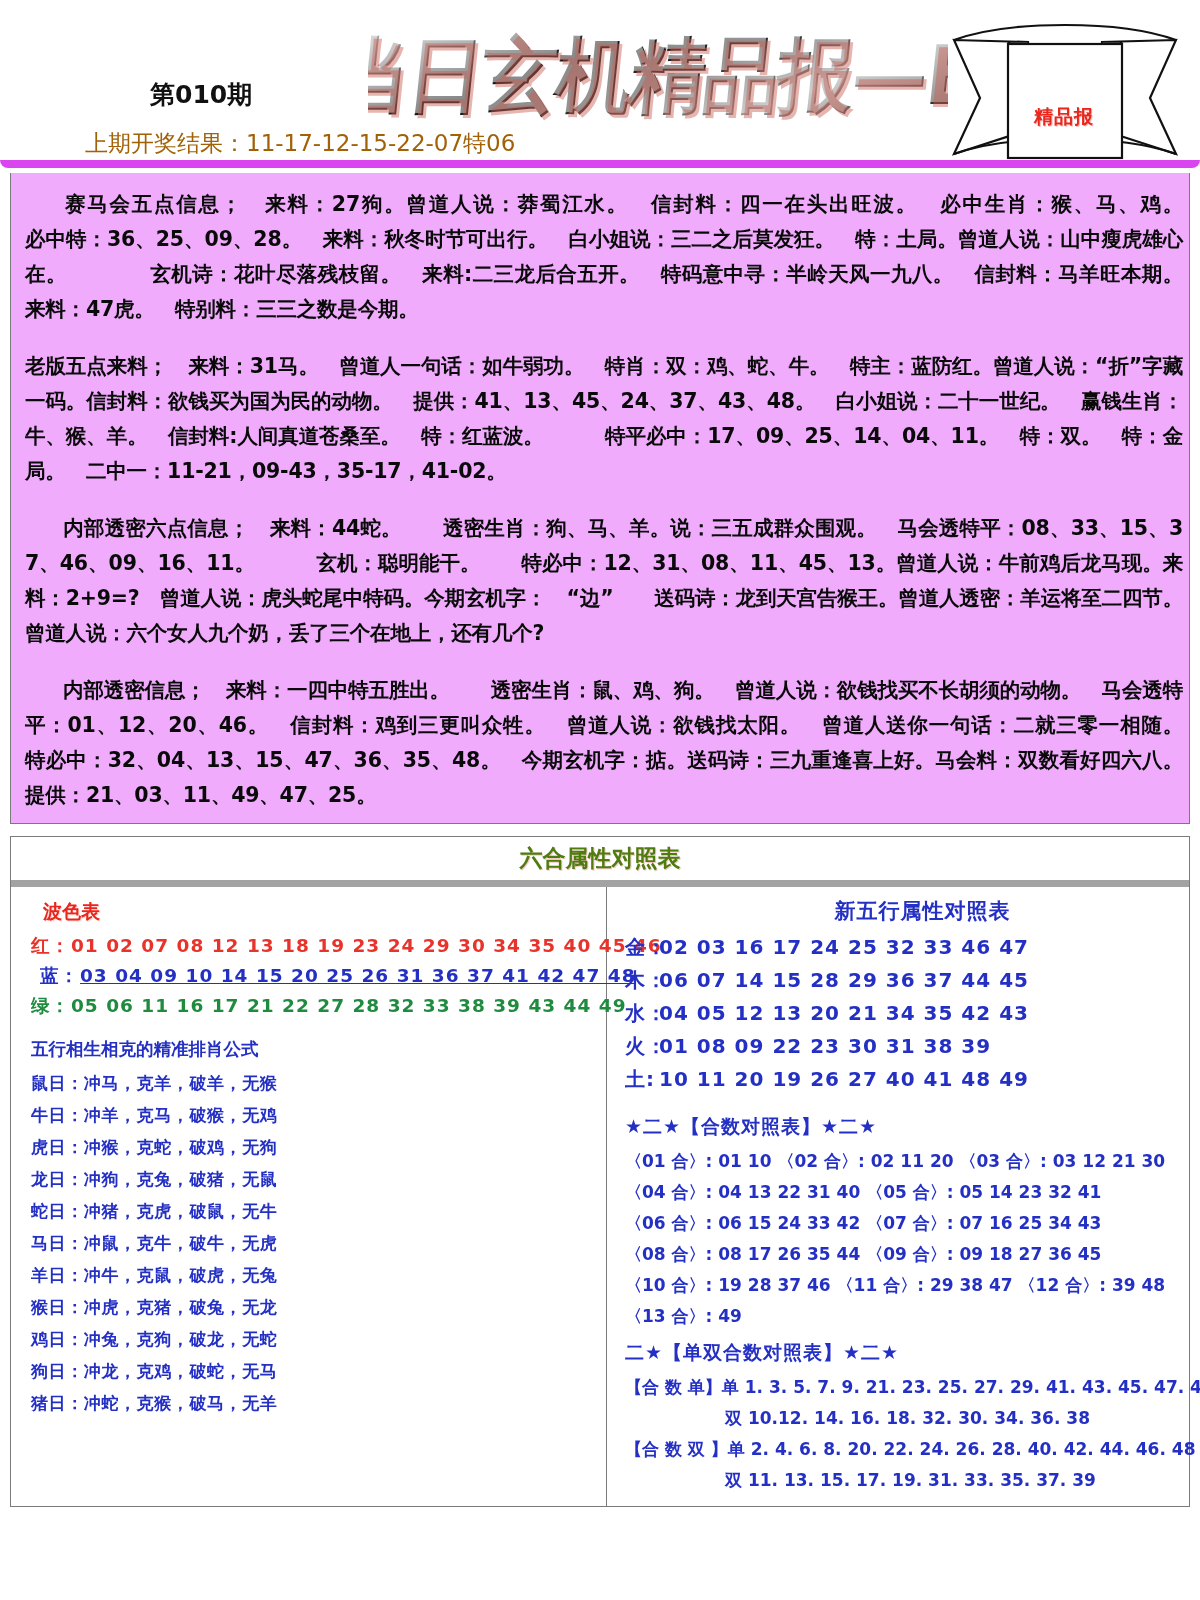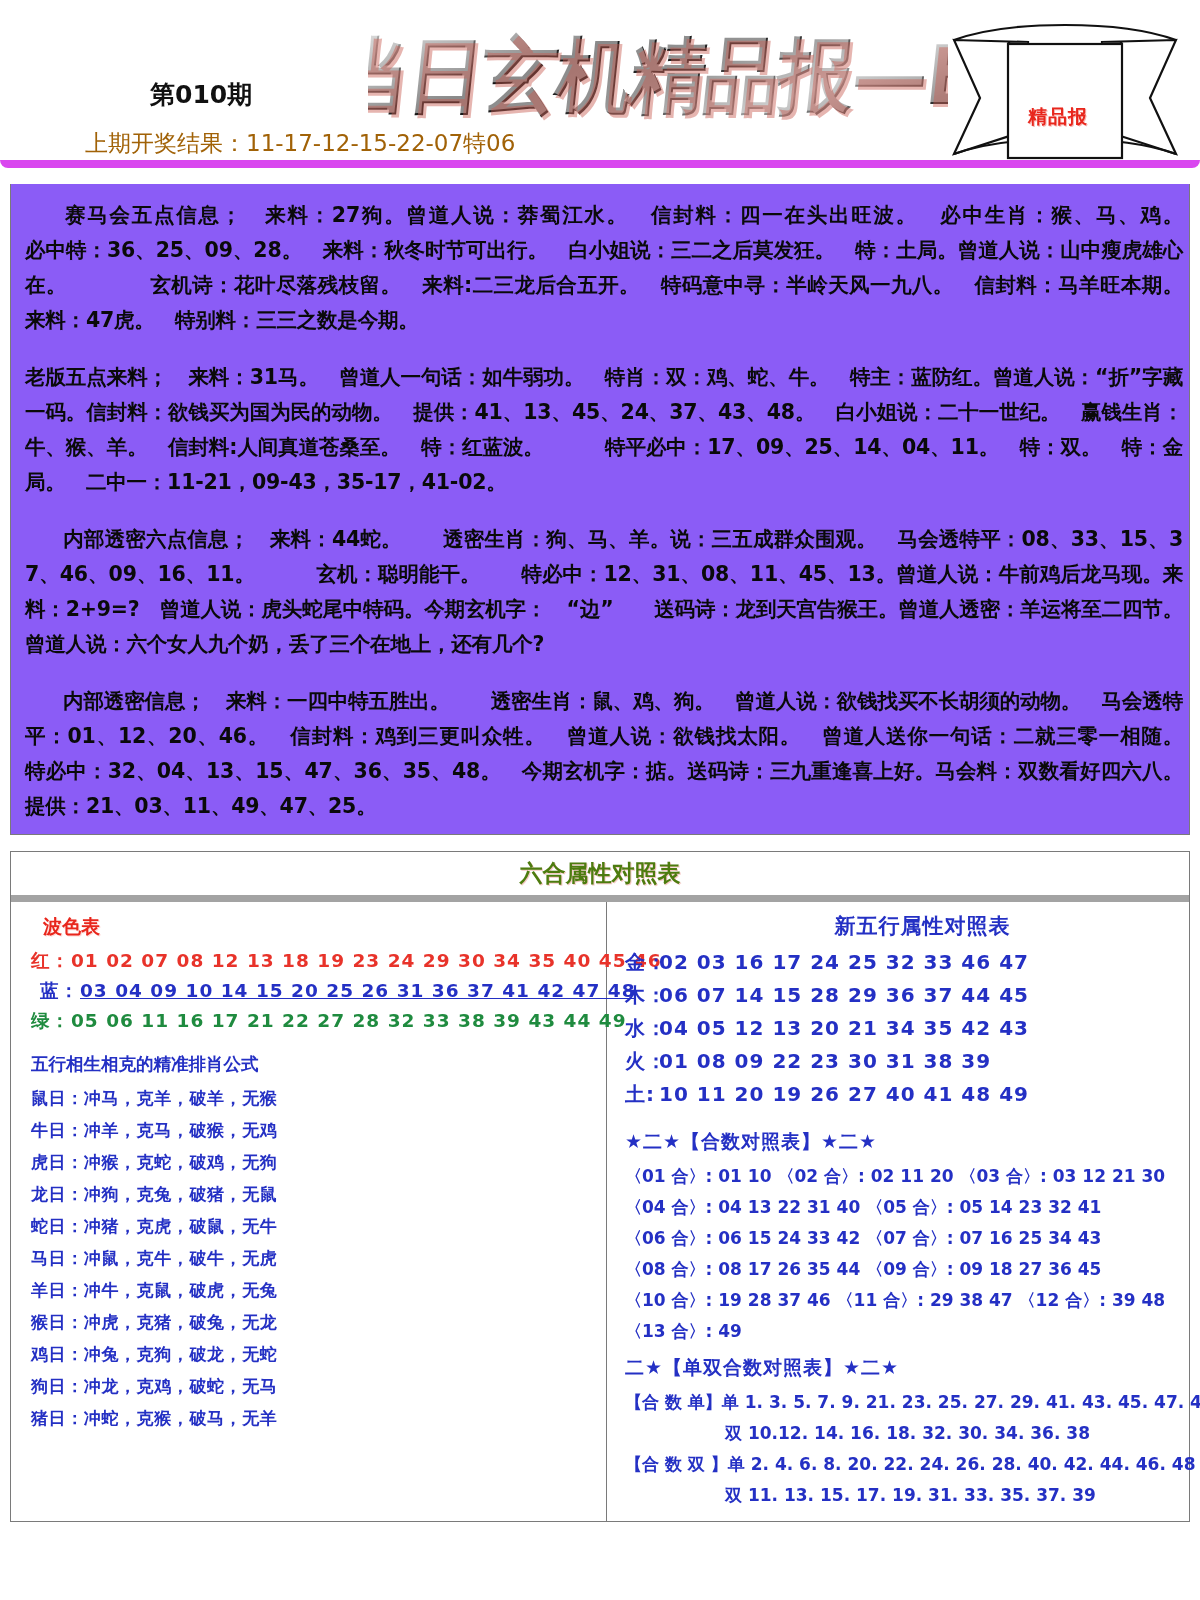--- a/index.html
+++ b/index.html
@@ -33,31 +33,31 @@
     font-family:"DejaVu Sans","Liberation Sans",sans-serif;
     background:linear-gradient(160deg,#d9d9d9 0%,#6e6e6e 18%,#141414 34%,#2b2b2b 52%,#9a9a9a 70%,#343434 86%,#0b0b0b 100%);
     -webkit-background-clip:text;background-clip:text;color:transparent;
     text-shadow:3px 3px 0 rgba(200,90,80,.45), -2px -2px 0 rgba(255,255,255,.5);
     transform:skewX(-6deg) scaleY(1.08);
     letter-spacing:-2px;
   }
   .ribbon{position:absolute;left:950px;top:12px;width:230px;height:148px;}
   .ribbon svg{display:block;}
   .ribbon-label{
-    position:absolute;left:58px;top:92px;width:100px;text-align:center;
+    position:absolute;left:64px;top:92px;width:100px;text-align:center;
     font-size:19px;font-weight:700;color:#e8261c;letter-spacing:1px;
     text-shadow:1px 1px 0 #f7b6b2;
   }
 
   
   .article{
-    position:relative;margin:16px 10px;
+    position:relative;margin:5px 10px;
     border:1px solid #7a7a7a;border-top:none;
     min-height:640px;padding:14px 6px 10px 14px;box-sizing:border-box;
-    background:#8b5cf6;
+    background:#f0abfc;
   }
   .para{
     font-size:20.5px;
     line-height:35px;
     color:#0a0a0a;
     font-weight:700;
     font-family:"DejaVu Sans","Liberation Sans",sans-serif;
     text-align:justify;
     margin:0 0 22px 0;
     letter-spacing:-0.2px;

